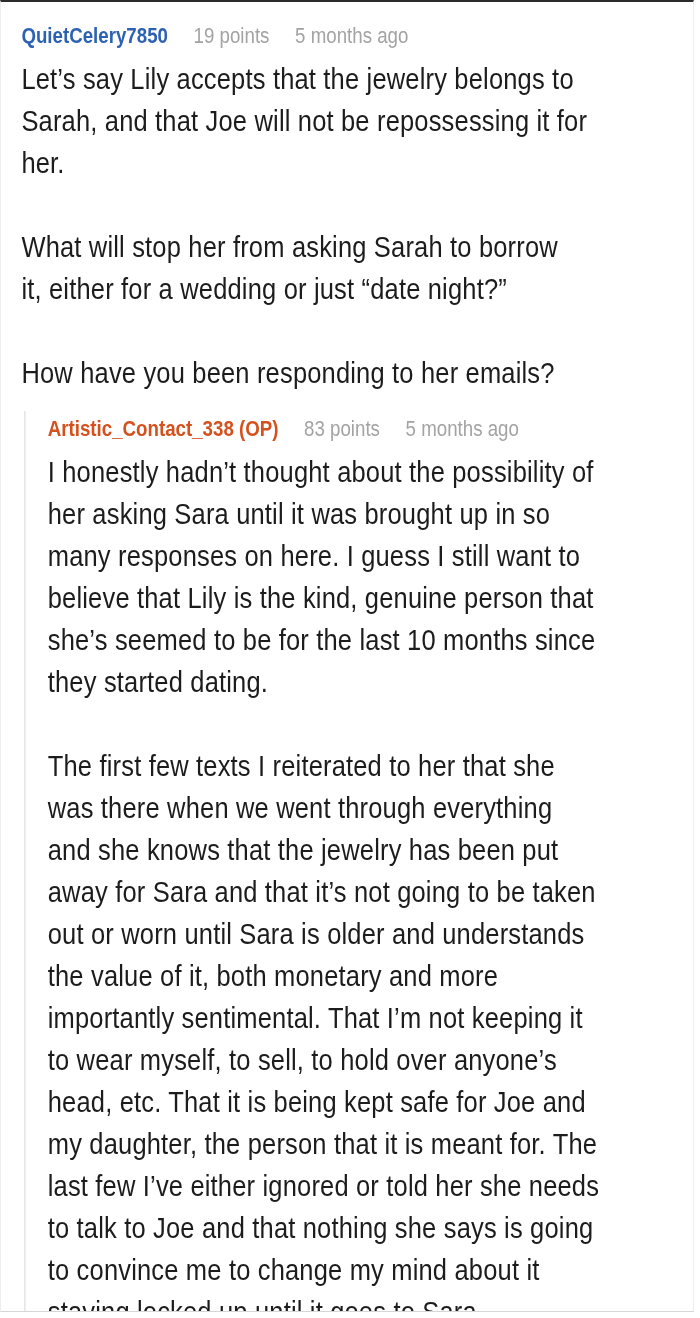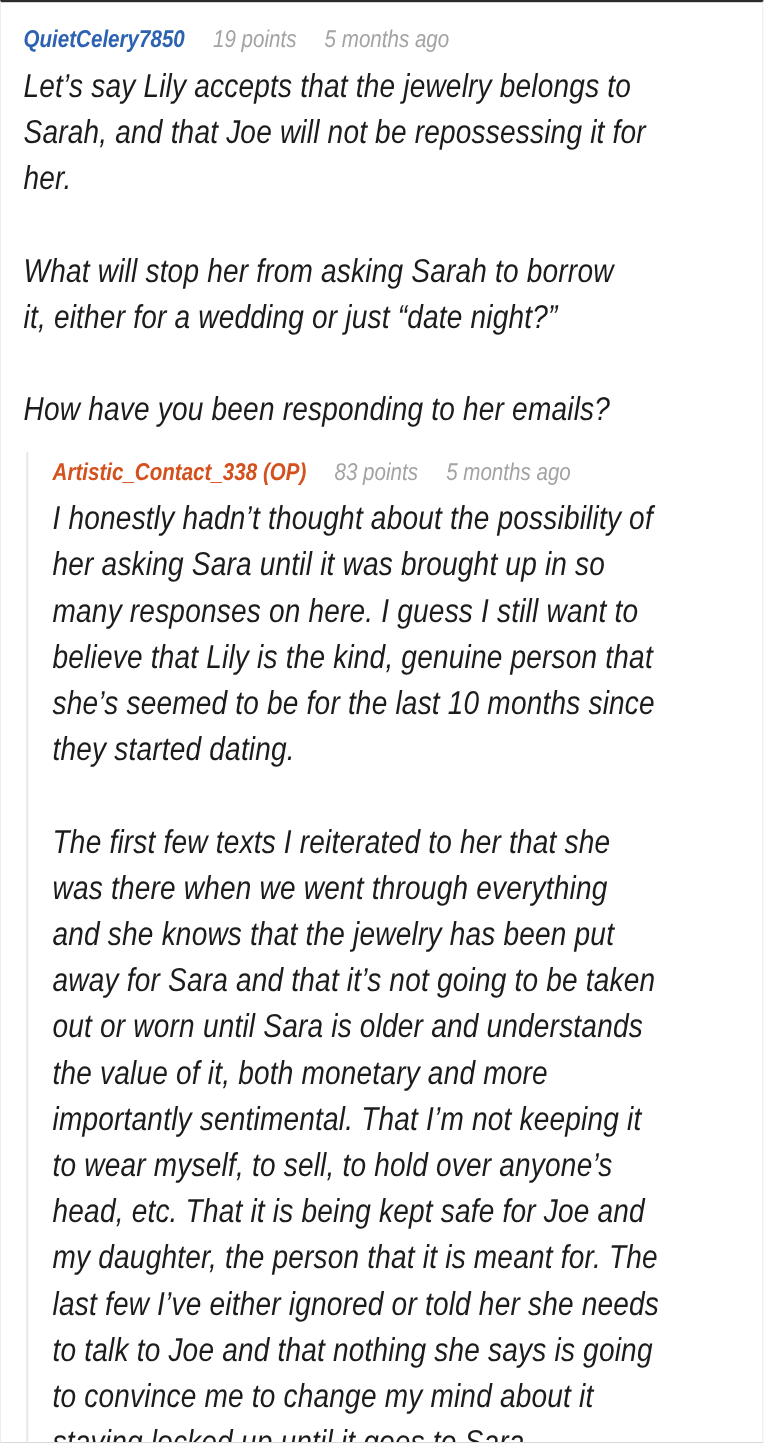--- a/index.html
+++ b/index.html
@@ -10,21 +10,20 @@
   .card {
     position: relative;
     width: 694px;
     height: 1312px;
     background: #ffffff;
     border-top: 2px solid var(--top-border, #2b2b2b);
     border-left: 1px solid var(--card-border, #ededed);
     border-right: 1px solid var(--card-border, #ededed);
     border-bottom: 1px solid var(--card-border-strong, #d6d6d6);
     overflow: hidden;
-    font-style: italic;
   }
   
   .scalewrap {
     width: 820px;
     transform: scaleX(0.85);
     transform-origin: 0 0;
     padding: 20px 0 0 24px;
   }
   .comment-meta {
     font-size: 22px;

